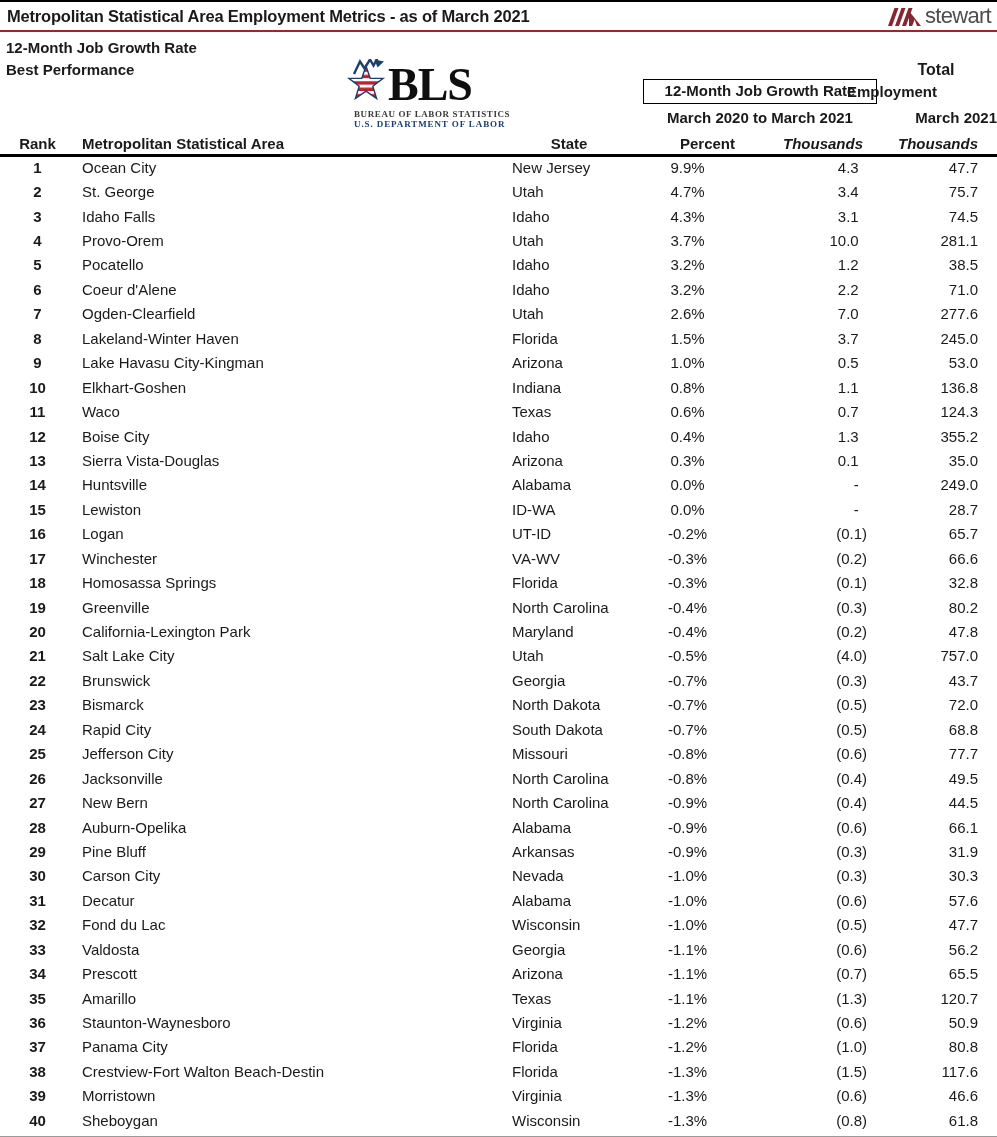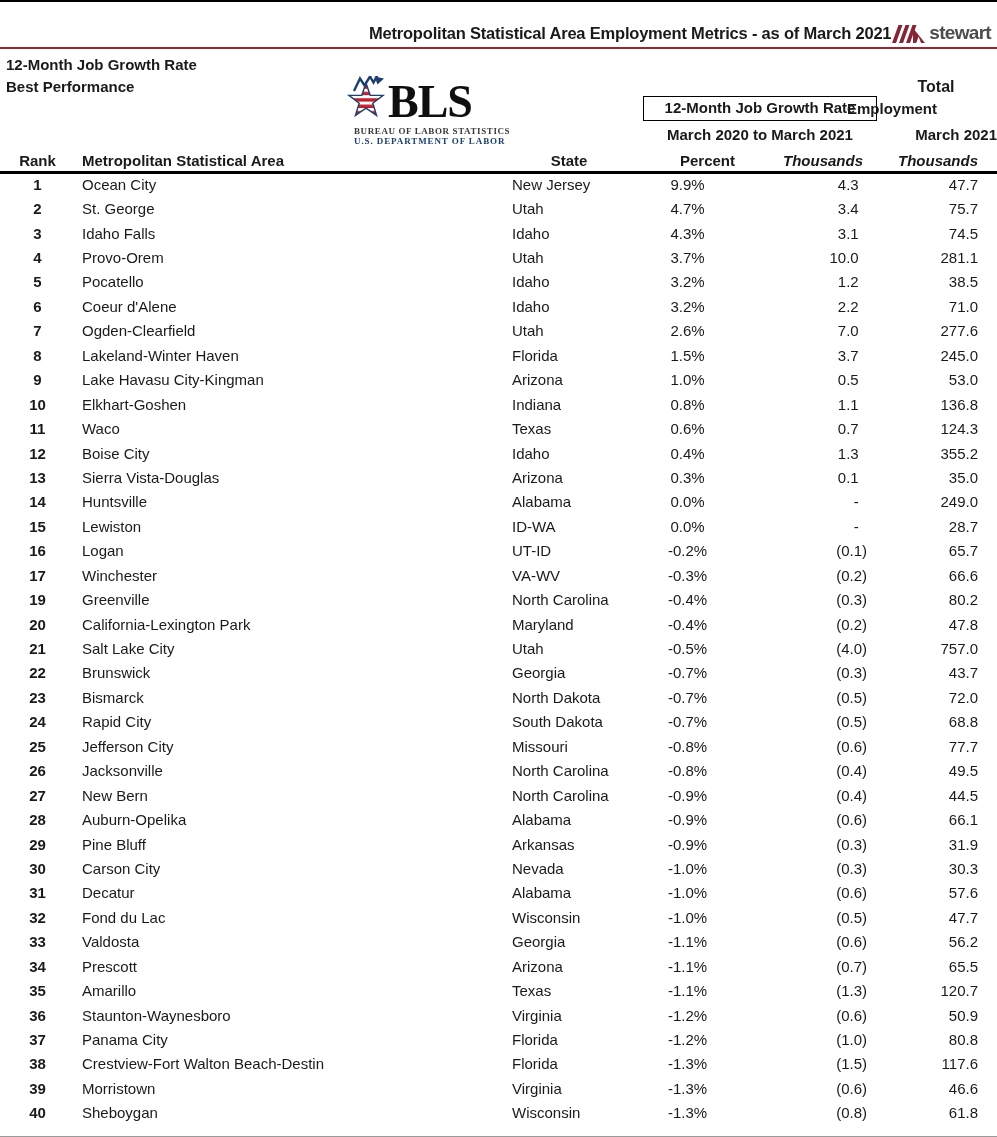--- a/index.html
+++ b/index.html
@@ -13,27 +13,26 @@
     background: #fff;
     border-top: 2px solid #000;
     border-bottom: 1px solid #9a9a9a;
     overflow: hidden;
   }
   
   .title-bar {
     height: 28px;
     display: flex;
     align-items: center;
-    justify-content: flex-end;
+    justify-content: space-between;
     padding: 0 6px 0 7px;
-    margin-top: 17px;
   }
   .doc-title { font-size: 16.5px; font-weight: bold; letter-spacing: -0.2px; white-space: nowrap; }
   .stewart-logo { display: flex; align-items: center; gap: 2px; }
-  .stewart-text { font-size: 19px; font-weight: bold; color: #4d4d4f; letter-spacing: -0.7px; }
+  .stewart-text { font-size: 22px; font-weight: normal; color: #4d4d4f; letter-spacing: -0.7px; }
   .red-rule { height: 2px; background: #9b2533; width: 100%; }
 
   
   .header-zone { position: relative; height: 100px; }
   .hz { position: absolute; white-space: nowrap; }
   .sub1 { left: 6px; top: 7px;  font-size: 15px; font-weight: bold; }
   .sub2 { left: 6px; top: 29px; font-size: 15px; font-weight: bold; }
   .total-1 { left: 875px; top: 29px; width: 122px; text-align: center; font-size: 16px; font-weight: bold; }
   .growth-box {
     left: 643px; top: 47px; width: 234px; height: 25px;
@@ -278,20 +277,28 @@
         </tr>
         <tr>
           <td class="d-rank">17</td>
           <td class="d-msa">Winchester</td>
           <td class="d-state">VA-WV</td>
           <td class="d-pct">-0.3%</td>
           <td class="d-thou">(0.2)</td>
           <td class="d-total">66.6</td>
         </tr>
         <tr>
+          <td class="d-rank">18</td>
+          <td class="d-msa">Homosassa Springs</td>
+          <td class="d-state">Florida</td>
+          <td class="d-pct">-0.3%</td>
+          <td class="d-thou">(0.1)</td>
+          <td class="d-total">32.8</td>
+        </tr>
+        <tr>
           <td class="d-rank">19</td>
           <td class="d-msa">Greenville</td>
           <td class="d-state">North Carolina</td>
           <td class="d-pct">-0.4%</td>
           <td class="d-thou">(0.3)</td>
           <td class="d-total">80.2</td>
         </tr>
         <tr>
           <td class="d-rank">20</td>
           <td class="d-msa">California-Lexington Park</td>

